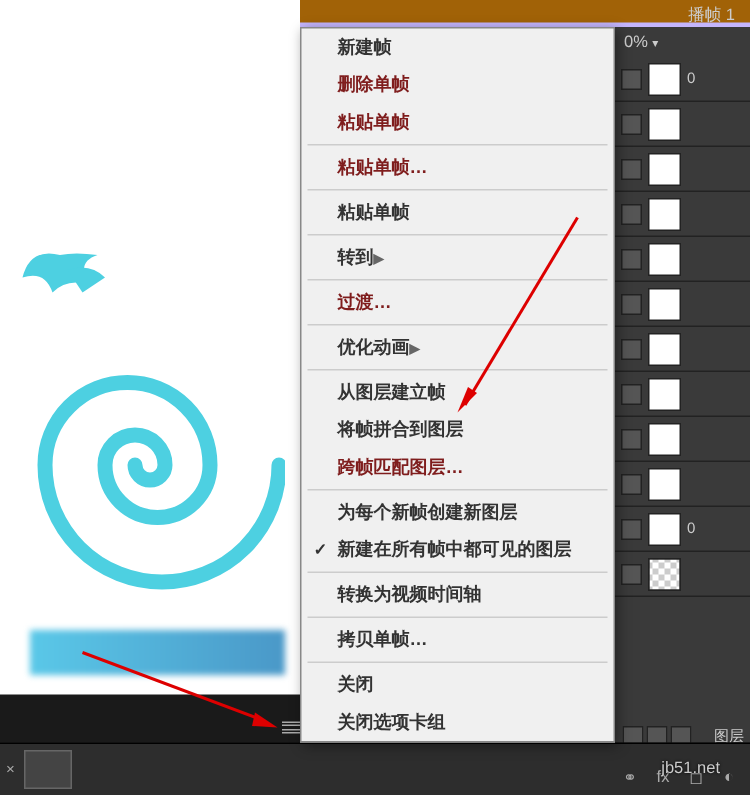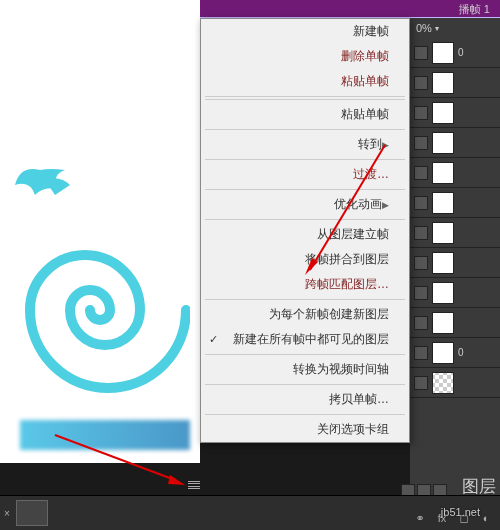--- a/index.html
+++ b/index.html
@@ -1,25 +1,25 @@
 <!DOCTYPE html>
 <html><head>
   <meta charset="utf-8">
   <style>
     * { margin: 0; padding: 0; box-sizing: border-box; font-family: "Microsoft YaHei", sans-serif; }
     body { width: 500px; height: 530px; background: #1a1a1a; position: relative; overflow: hidden; }
     
     .canvas-area { position: absolute; left: 0; top: 0; width: 200px; height: 465px; background: #fff; }
     .spiral { position: absolute; left: 10px; top: 160px; width: 180px; height: 250px; }
     
-    .top-bar { position: absolute; left: 200px; top: 0; right: 0; height: 18px; background: #701a75; border-bottom: 1px solid #c4b5fd; }
+    .top-bar { position: absolute; left: 200px; top: 0; right: 0; height: 18px; background: #a16207; border-bottom: 3px solid #c4b5fd; }
     .tab-label { position: absolute; right: 10px; top: 2px; color: #ccc; font-size: 11px; }
     
     .context-menu { position: absolute; left: 200px; top: 18px; width: 210px; background: #f0f0f0; border: 1px solid #888; box-shadow: 2px 2px 8px rgba(0,0,0,0.4); z-index: 10; }
-    .menu-item { padding: 4px 20px 4px 24px; font-size: 12px; color: #333; cursor: default; display: flex; align-items: center; justify-content: flex-end; }
+    .menu-item { padding: 4px 20px 4px 24px; font-size: 12px; color: #333; cursor: default; display: flex; align-items: center; justify-content: flex-start; font-weight: bold; }
     .menu-item.disabled { color: #7f1d1d; }
     .menu-sep { height: 1px; background: #ccc; margin: 2px 4px; }
     .menu-item .arrow { font-size: 9px; color: #666; }
     .menu-item .check { position: absolute; left: 8px; font-size: 11px; }
     
     .right-panel { position: absolute; right: 0; top: 18px; width: 90px; bottom: 30px; background: #3a3a3a; }
     .opacity-row { padding: 4px 6px; color: #ccc; font-size: 11px; display: flex; align-items: center; gap: 3px; }
     .opacity-arrow { font-size: 8px; }
     .layer-list { }
     .layer-row { height: 30px; border-bottom: 1px solid #222; display: flex; align-items: center; padding: 0 4px; }
@@ -27,21 +27,21 @@
     .layer-thumb { width: 22px; height: 22px; background: #fff; border: 1px solid #222; }
     .layer-thumb.transparent { background: repeating-conic-gradient(#ccc 0% 25%, #fff 0% 50%) 50% / 8px 8px; }
     .layer-name { color: #ccc; font-size: 10px; margin-left: 4px; }
     
     .bottom-panel { position: absolute; left: 0; bottom: 0; right: 0; height: 35px; background: #2d2d2d; border-top: 1px solid #000; display: flex; align-items: center; }
     .timeline-frame { width: 32px; height: 26px; background: #444; border: 1px solid #666; margin-left: 6px; }
     .timeline-close { color: #aaa; font-size: 10px; margin-left: 4px; }
     .panel-menu-btn { position: absolute; left: 186px; bottom: 38px; width: 16px; height: 14px; display: flex; flex-direction: column; justify-content: space-around; padding: 2px; }
     .panel-menu-btn div { height: 1px; background: #aaa; }
     
-    .layers-tab { position: absolute; right: 4px; bottom: 32px; color: #ccc; font-size: 17px; display: flex; align-items: flex-end; gap: 15px; }
+    .layers-tab { position: absolute; right: 4px; bottom: 32px; color: #ccc; font-size: 10px; display: flex; align-items: center; gap: 15px; }
     .layers-tab-icons { display: flex; gap: 2px; }
     .mini-icon { width: 14px; height: 14px; background: #555; border: 1px solid #222; }
     
     .bottom-icons { position: absolute; right: 6px; bottom: 4px; display: flex; gap: 6px; }
     .bottom-icon { width: 16px; height: 16px; color: #aaa; font-size: 11px; display: flex; align-items: center; justify-content: center; }
     
     .red-arrow { position: absolute; pointer-events: none; z-index: 20; }
     .arrow1 { left: 300px; top: 140px; width: 90px; height: 140px; }
     .arrow2 { left: 50px; top: 430px; width: 140px; height: 60px; }
     
@@ -76,20 +76,23 @@
   <div class="menu-item">
       <span>新建帧</span>
     </div>
   <div class="menu-item disabled">
       <span>删除单帧</span>
     </div>
   <div class="menu-item disabled">
       <span>粘贴单帧</span>
     </div>
   <div class="menu-sep"></div>
+  <div class="menu-item disabled">
+      <span>粘贴单帧…</span>
+    </div>
   <div class="menu-sep"></div>
   <div class="menu-item">
       <span>粘贴单帧</span>
     </div>
   <div class="menu-sep"></div>
   <div class="menu-item">
       <span>转到</span>
       <span class="arrow">▶</span>
     </div>
   <div class="menu-sep"></div>
@@ -121,20 +124,23 @@
     </div>
   <div class="menu-sep"></div>
   <div class="menu-item">
       <span>转换为视频时间轴</span>
     </div>
   <div class="menu-sep"></div>
   <div class="menu-item">
       <span>拷贝单帧…</span>
     </div>
   <div class="menu-sep"></div>
+  <div class="menu-item">
+      <span>关闭</span>
+    </div>
   <div class="menu-item">
       <span>关闭选项卡组</span>
     </div>
 </div>
 
 <div class="right-panel">
   <div class="opacity-row">
     <span>0%</span>
     <span class="opacity-arrow">▾</span>
   </div>

